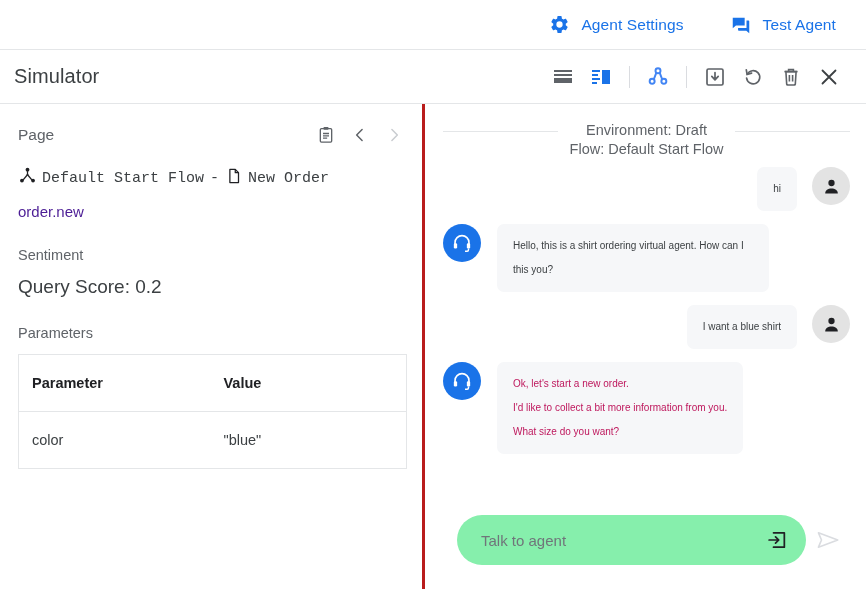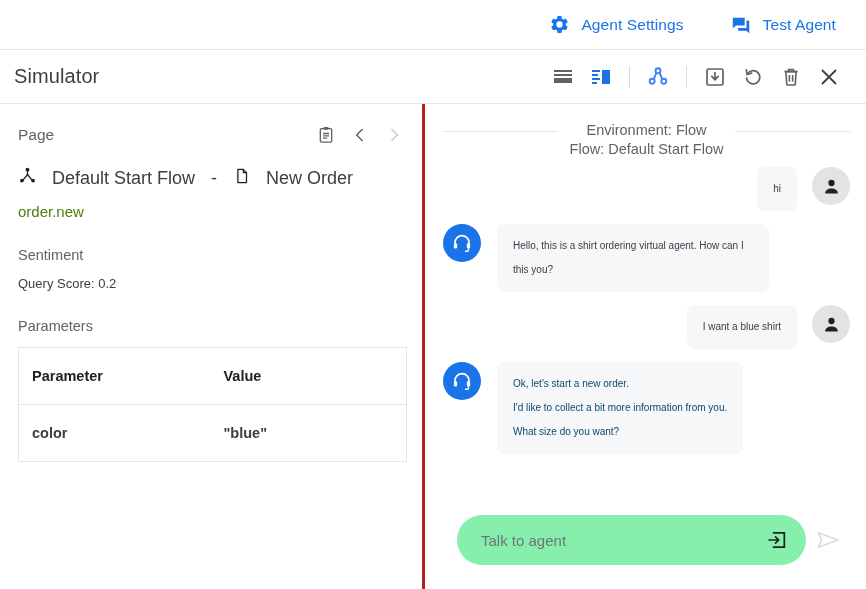--- a/index.html
+++ b/index.html
@@ -122,58 +122,58 @@
     align-items: center;
     gap: 14px;
   }
   .pg-ic { cursor: pointer; display: flex; align-items: center; justify-content: center; }
   .pg-ic svg { display: block; }
 
   .flow-row {
     display: flex;
     align-items: center;
     margin-top: 16px;
-    font-size: 18px;
+    font-size: 15px;
     color: #3c4043;
-    gap: 15px;
+    gap: 5px;
+    font-family: Liberation Mono, monospace;
   }
   .flow-row .dash { color: #3c4043; margin: 0 1px; }
 
   .field-label {
     font-size: 14.5px;
     color: #5f6368;
     margin-top: 27px;
   }
   .field-value {
     font-size: 15px;
-    color: #4d7c0f;
+    color: #4c1d95;
     margin-top: 13px;
   }
   .score-line {
-    font-size: 13px;
+    font-size: 19px;
     color: #3c4043;
     margin-top: 13px;
   }
 
   .ptable {
     margin-top: 13px;
     width: 389px;
     border: 1px solid #e4e6e8;
     border-radius: 6px;
     box-sizing: border-box;
     border-collapse: collapse;
     padding-left: 34px;
   }
   .ptable th, .ptable td {
     text-align: left;
     padding: 0 0 0 13px;
     font-size: 14.5px;
     height: 57px;
     box-sizing: border-box;
-    font-weight: bold;
   }
   .ptable th {
     font-weight: bold;
     color: #202124;
     border-bottom: 1px solid #e4e6e8;
   }
   .ptable td { color: #3c4043; }
   .ptable .col2 { width: 196px; }
 
   
@@ -213,21 +213,21 @@
   .bubble {
     background: #f6f7f9;
     border-radius: 7px;
     padding: 10px 16px;
     font-size: 10px;
     line-height: 24px;
     color: #3c4043;
     max-width: 272px;
     box-sizing: border-box;
   }
-  .bubble.agent-blue { color: #0c4a6e; }
+  .bubble.agent-blue { color: #be185d; }
   .avatar {
     width: 38px;
     height: 38px;
     border-radius: 50%;
     flex: 0 0 38px;
     display: flex;
     align-items: center;
     justify-content: center;
   }
   .avatar.agent { background: #1a73e8; margin-right: 16px; }
@@ -424,21 +424,21 @@
           </tr>
         </tbody>
       </table>
     </div>
 
     <div class="right">
 
       <div class="env">
         <div class="env-rule"></div>
         <div class="env-text">
-          <div>Environment: Flow</div>
+          <div>Environment: Draft</div>
           <div>Flow: Default Start Flow</div>
         </div>
         <div class="env-rule"></div>
       </div>
 
       <div class="messages">
 
         <div class="msg user">
           <div class="bubble">hi</div>
           <div class="avatar user">

